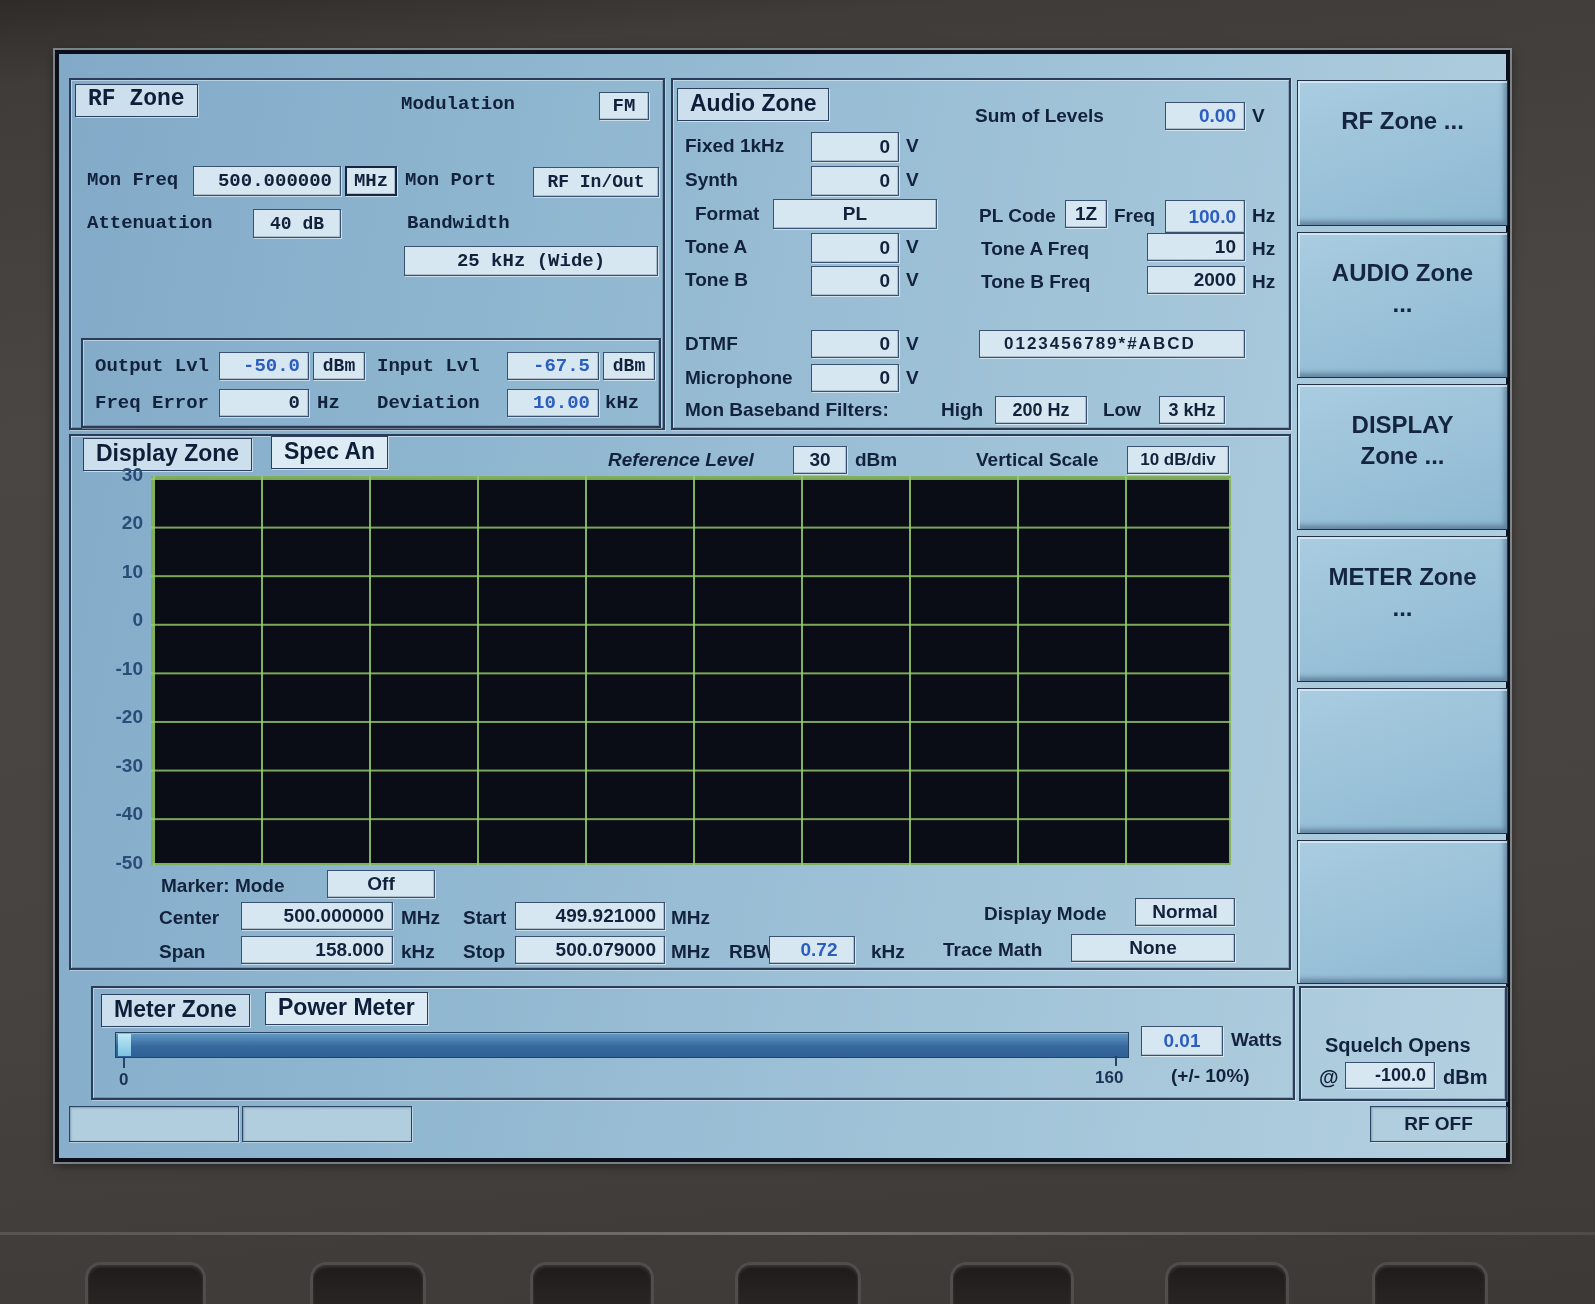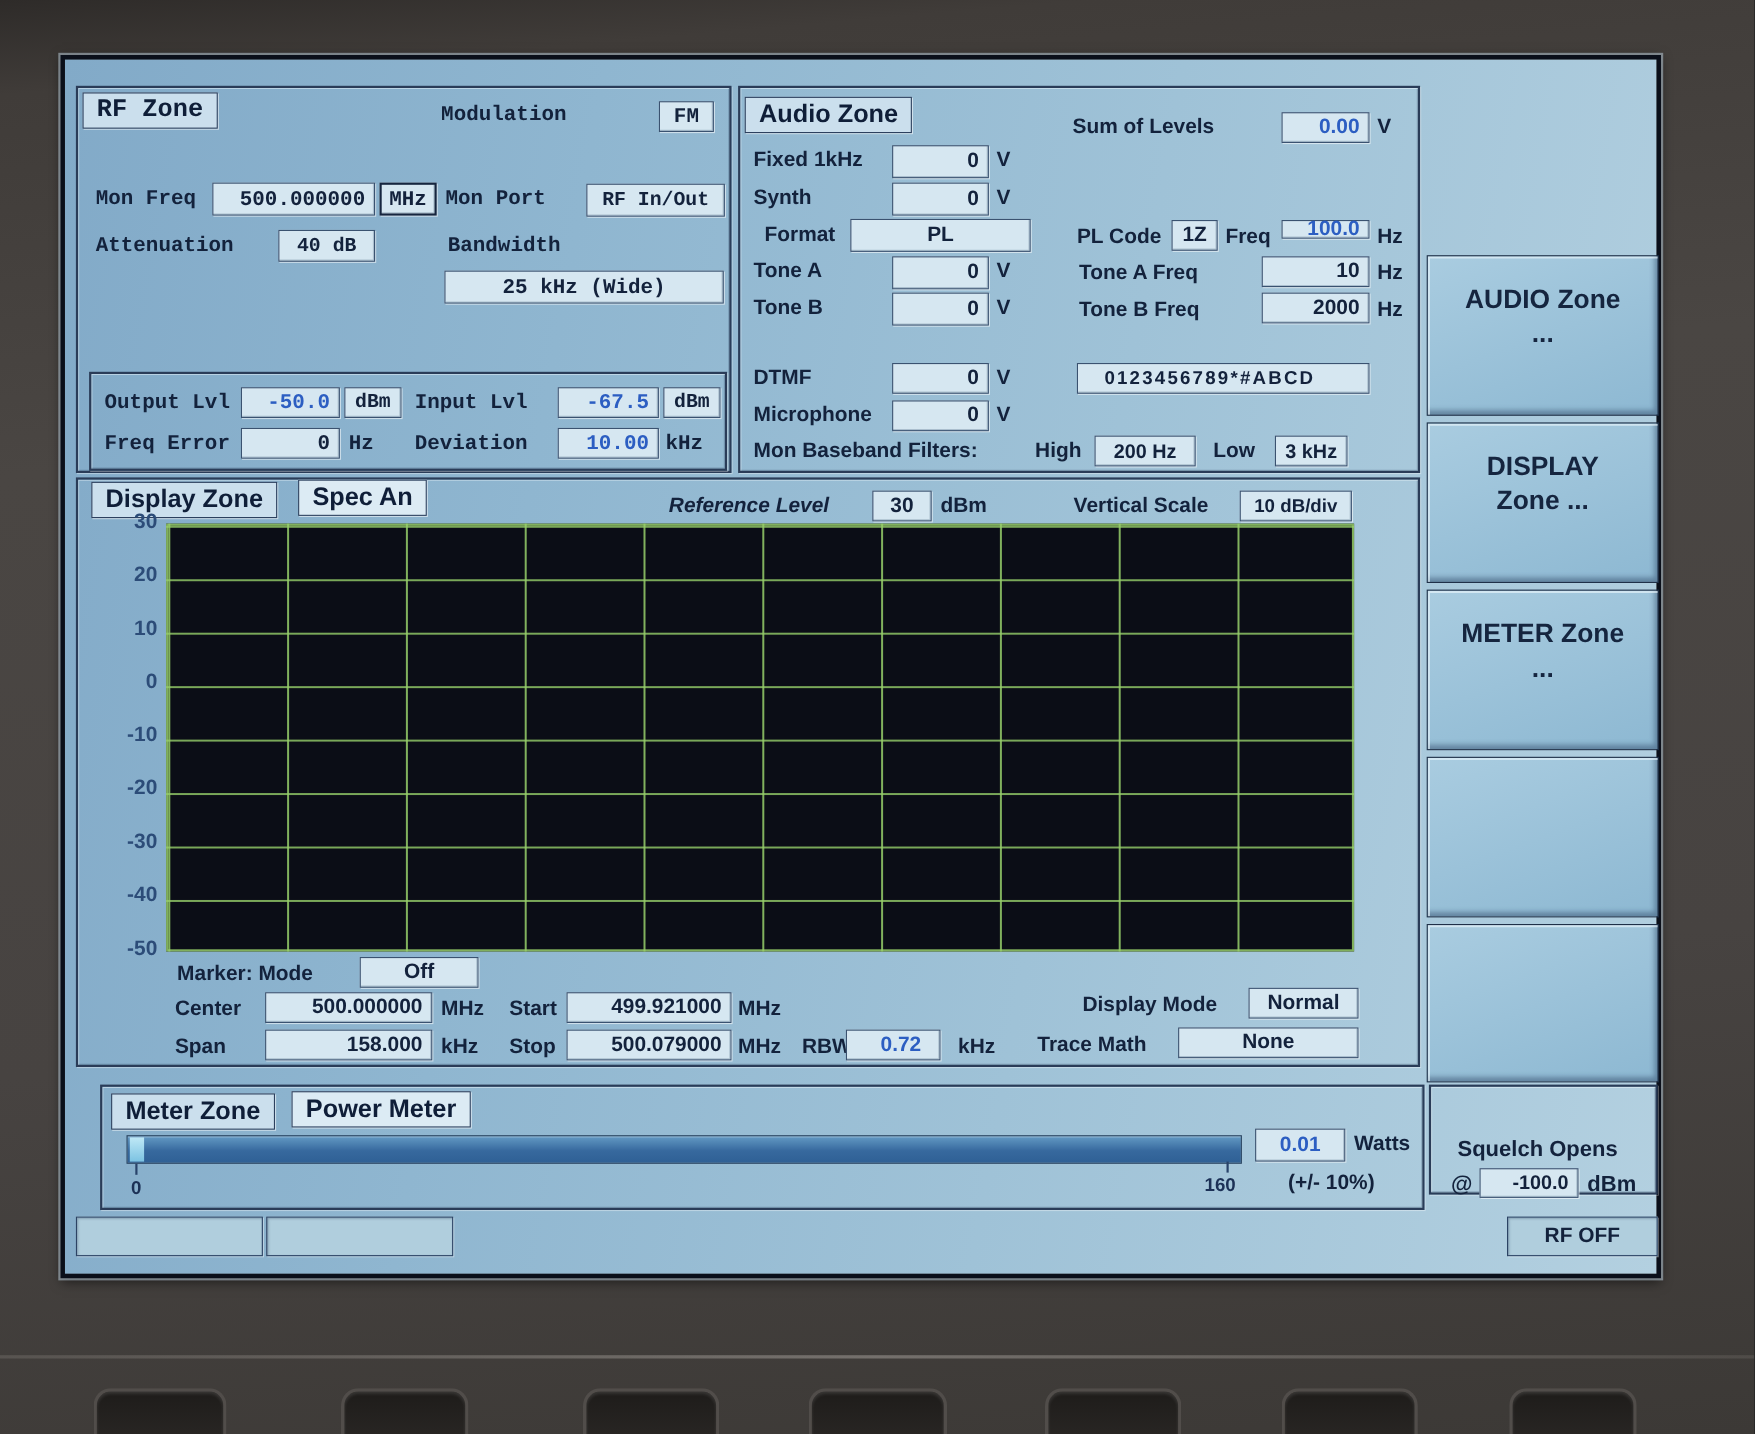--- a/index.html
+++ b/index.html
@@ -111,21 +111,21 @@
 
       <div class="lbl" style="left:12px;top:90px;">Synth</div>
       <div class="vbox right" style="left:138px;top:86px;width:88px;height:30px;">0</div>
       <div class="lbl" style="left:233px;top:90px;">V</div>
 
       <div class="lbl" style="left:22px;top:124px;">Format</div>
       <div class="vbox" style="left:100px;top:119px;width:164px;height:30px;">PL</div>
       <div class="lbl" style="left:306px;top:126px;">PL Code</div>
       <div class="vbox" style="left:392px;top:120px;width:42px;height:28px;">1Z</div>
       <div class="lbl" style="left:441px;top:126px;">Freq</div>
-      <div class="vbox right blue" style="left:492px;top:120px;width:80px;height:17px;">100.0</div>
+      <div class="vbox right blue" style="left:492px;top:120px;width:80px;height:33px;">100.0</div>
       <div class="lbl" style="left:579px;top:126px;">Hz</div>
 
       <div class="lbl" style="left:12px;top:157px;">Tone A</div>
       <div class="vbox right" style="left:138px;top:153px;width:88px;height:30px;">0</div>
       <div class="lbl" style="left:233px;top:157px;">V</div>
       <div class="lbl" style="left:308px;top:159px;">Tone A Freq</div>
       <div class="vbox right" style="left:474px;top:153px;width:98px;height:28px;">10</div>
       <div class="lbl" style="left:579px;top:159px;">Hz</div>
 
       <div class="lbl" style="left:12px;top:190px;">Tone B</div>
@@ -204,27 +204,31 @@
       </div>
       <div class="vbox blue" style="left:1048px;top:38px;width:82px;height:30px;">0.01</div>
       <div class="lbl" style="left:1138px;top:42px;">Watts</div>
       <div class="tick" style="left:30px;top:70px;"></div>
       <div class="small-lbl" style="left:26px;top:82px;">0</div>
       <div class="tick" style="left:1022px;top:68px;"></div>
       <div class="small-lbl" style="left:1002px;top:80px;">160</div>
       <div class="lbl" style="left:1078px;top:78px;">(+/- 10%)</div>
     </div>
 
-    <div class="panel" style="left:1240px;top:932px;width:208px;height:100px;text-align:center;">
+    <div class="panel" style="left:1240px;top:932px;width:208px;height:115px;text-align:center;">
       <div class="lbl" style="left:24px;top:46px;font-size:20px;">Squelch Opens</div>
       <div class="lbl" style="left:18px;top:78px;font-size:20px;">@</div>
       <div class="vbox right" style="left:44px;top:74px;width:90px;height:27px;font-size:18px;">-100.0</div>
       <div class="lbl" style="left:142px;top:78px;font-size:20px;">dBm</div>
     </div>
 
+    <div class="sidebar-btn" style="top:26px;height:146px;">
+      <span>RF Zone ...</span>
+      <span></span>
+    </div>
     <div class="sidebar-btn" style="top:178px;height:146px;">
       <span>AUDIO Zone</span>
       <span>...</span>
     </div>
     <div class="sidebar-btn" style="top:330px;height:146px;">
       <span>DISPLAY</span>
       <span>Zone ...</span>
     </div>
     <div class="sidebar-btn" style="top:482px;height:146px;">
       <span>METER Zone</span>

